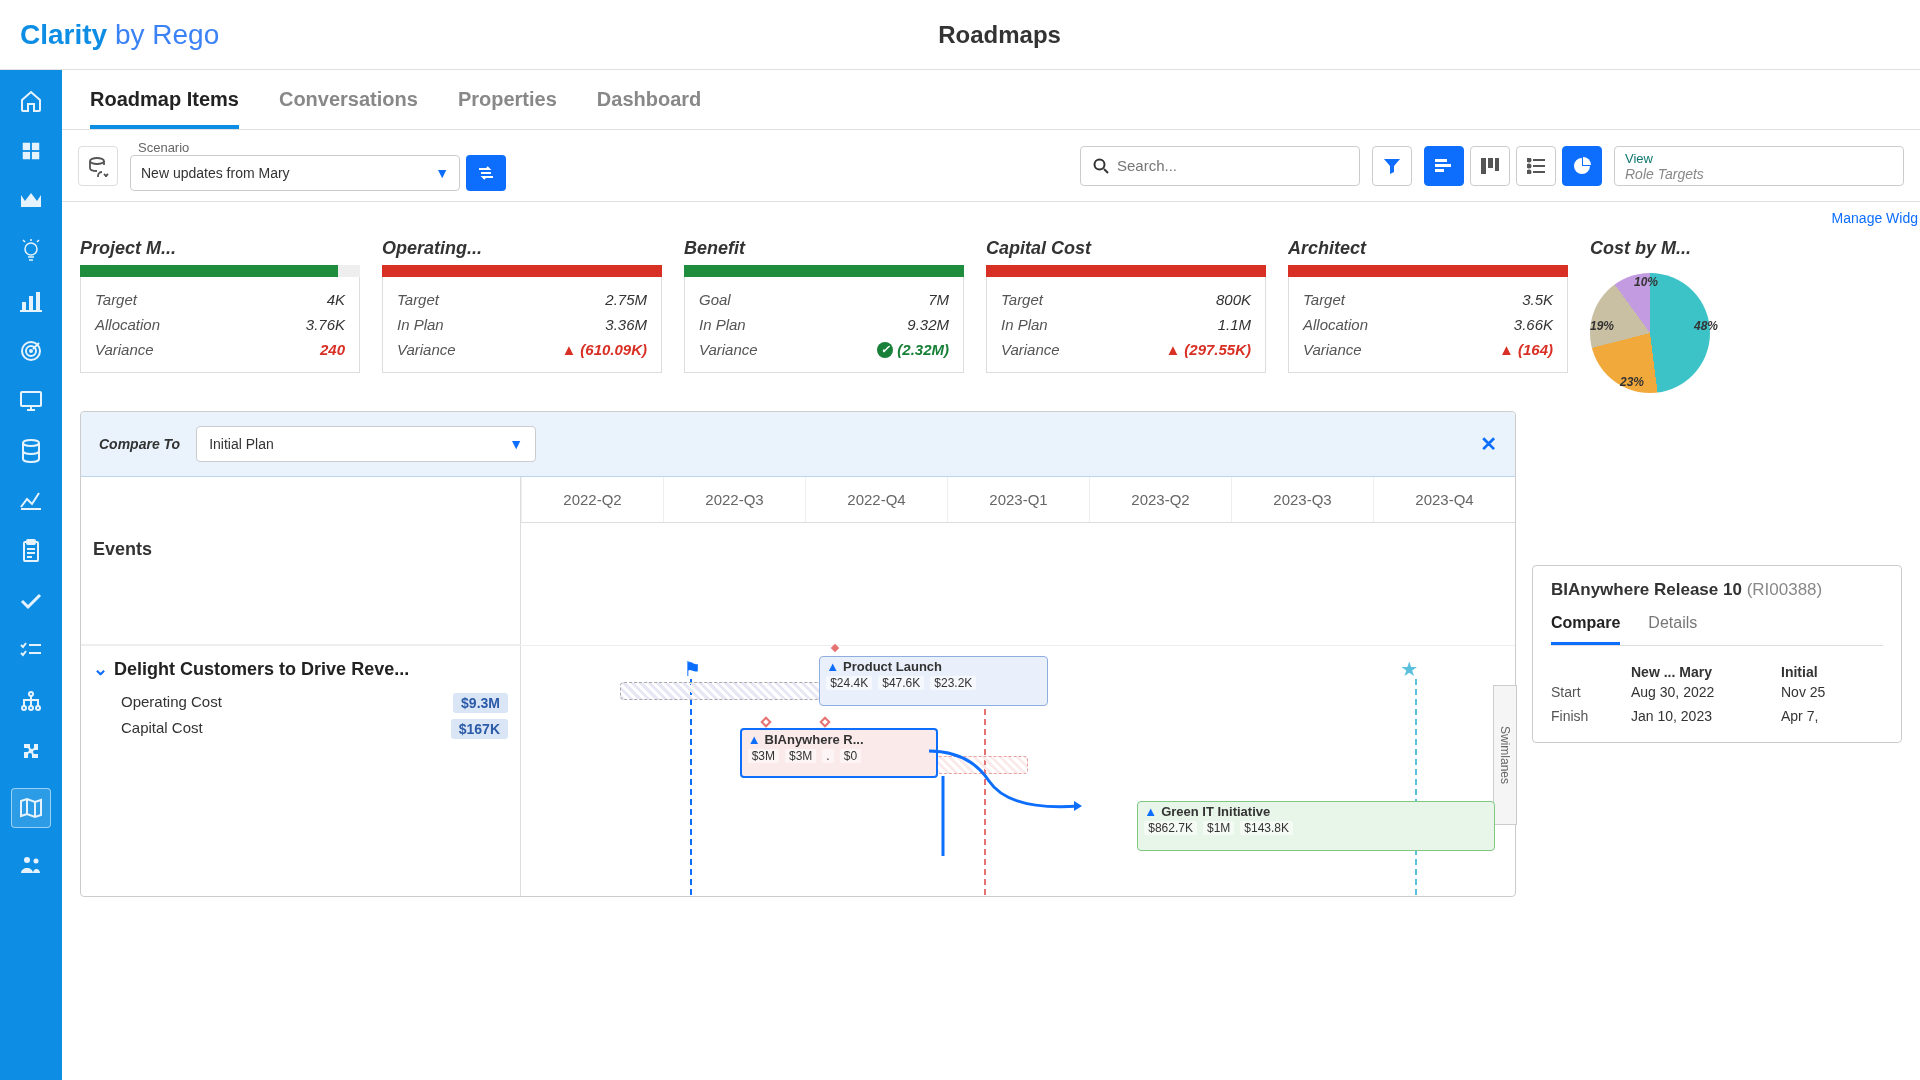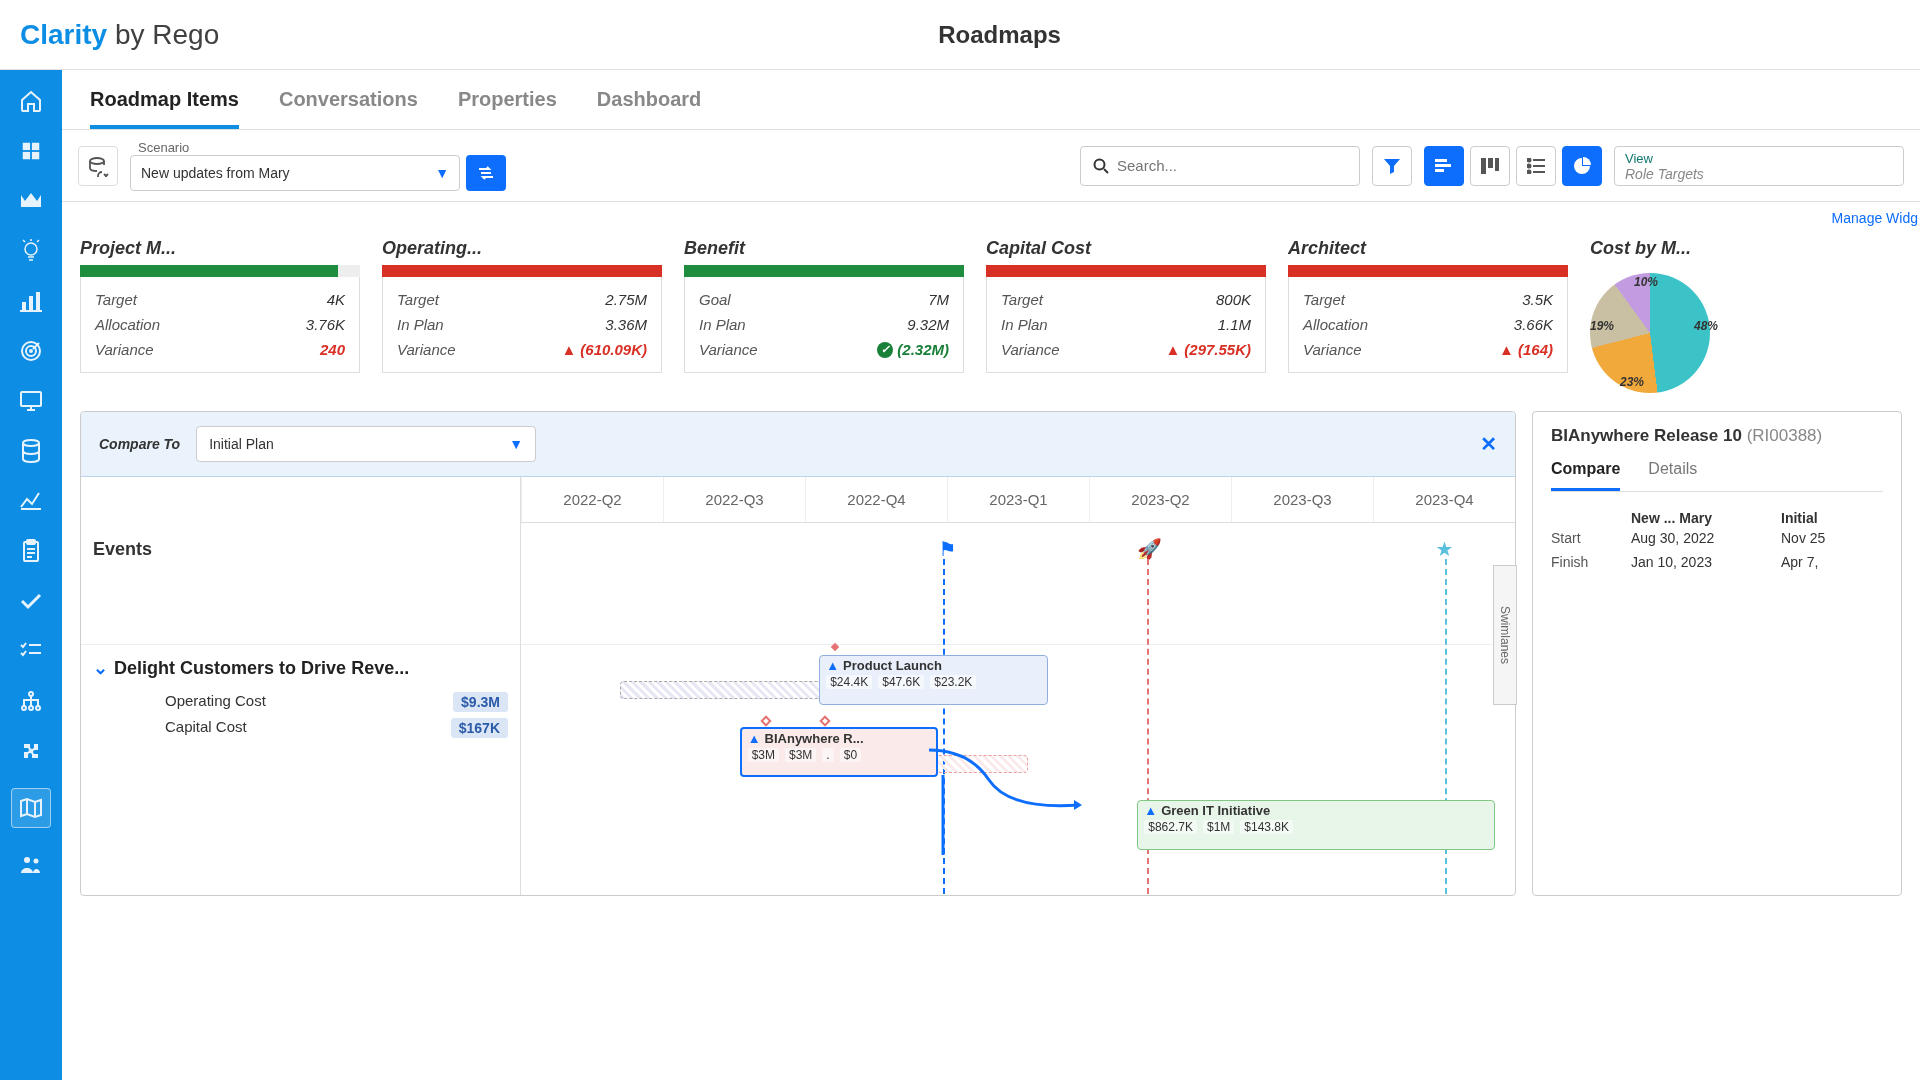--- a/index.html
+++ b/index.html
@@ -1,21 +1,21 @@
 <!DOCTYPE html>
 <html><head>
 <meta charset="utf-8">
 <style>
 * { box-sizing: border-box; margin: 0; padding: 0; }
 body { font-family: -apple-system, BlinkMacSystemFont, "Segoe UI", Arial, sans-serif; font-size: 14px; color: #333; overflow: hidden; }
 .app { display: flex; flex-direction: column; height: 100vh; width: 1920px; }
 .header { display: flex; align-items: center; height: 70px; border-bottom: 1px solid #e0e0e0; padding: 0 20px; }
 .logo { font-size: 28px; font-weight: 400; }
 .logo .brand { color: #0d8de3; font-weight: 700; }
-.logo .by { color: #404040; margin-top: 44px; }
+.logo .by { color: #3b82f6; margin-top: 44px; }
 .header-title { flex: 1; text-align: center; font-size: 24px; font-weight: 700; color: #333; margin-left: -120px; }
 .body { display: flex; flex: 1; min-height: 0; }
 .sidebar { width: 62px; background: #0d8de3; display: flex; flex-direction: column; align-items: center; padding-top: 18px; gap: 24px; }
 .sidebar .icon { width: 26px; height: 26px; display: flex; align-items: center; justify-content: center; color: #fff; opacity: 0.9; cursor: pointer; }
 .sidebar .icon.active { background: rgba(255,255,255,0.15); width: 40px; height: 40px; border: 1px solid rgba(255,255,255,0.6); border-radius: 4px; }
 .main { flex: 1; display: flex; flex-direction: column; min-width: 0; }
 .tabs { display: flex; gap: 40px; padding: 18px 28px 0; border-bottom: 1px solid #e0e0e0; }
 .tab { font-size: 20px; font-weight: 600; color: #888; padding-bottom: 14px; cursor: pointer; }
 .tab.active { color: #222; border-bottom: 4px solid #0d8de3; }
 .toolbar { display: flex; align-items: center; padding: 10px 16px; border-bottom: 1px solid #e0e0e0; gap: 12px; }
@@ -44,43 +44,43 @@
 .kpi-bar .seg { height: 100%; }
 .kpi-body { border: 1px solid #ddd; border-top: none; padding: 10px 14px; }
 .kpi-line { display: flex; justify-content: space-between; padding: 4px 0; font-size: 15px; }
 .kpi-line .lbl { color: #555; }
 .kpi-line .val { font-weight: 500; }
 .kpi-line.var .val { color: #d93025; font-weight: 700; display: flex; align-items: center; gap: 4px; }
 .kpi-line.var .val.good { color: #188038; }
 .pie-widget { width: 150px; display: flex; flex-direction: column; }
 .pie { position: relative; width: 120px; height: 120px; border-radius: 50%; margin-top: 8px; }
 .pie-lbl { position: absolute; font-size: 12px; font-weight: 600; color: #333; }
-.timeline-area { padding: 0 18px 18px; display: flex; gap: 16px; }
+.timeline-area { padding: 0 18px 18px; display: flex; gap: 16px; align-items: center; }
 .timeline-left { flex: 1; border: 1px solid #ccc; border-radius: 4px; min-width: 0; }
 .compare-bar { background: #eaf3fc; border-bottom: 1px solid #bcd5ec; padding: 14px 18px; display: flex; align-items: center; gap: 16px; border-radius: 4px 4px 0 0; }
 .compare-bar .lbl { font-style: italic; font-weight: 700; color: #333; }
 .compare-dd { width: 340px; height: 36px; background: #fff; border: 1px solid #ccc; border-radius: 4px; display: flex; align-items: center; justify-content: space-between; padding: 0 12px; cursor: pointer; }
 .compare-close { margin-left: auto; color: #0d6efd; font-size: 20px; cursor: pointer; font-weight: 700; }
 .tl-grid { display: flex; position: relative; }
 .tl-side { width: 440px; border-right: 1px solid #ddd; }
 .tl-main { flex: 1; position: relative; min-width: 0; }
 .tl-head { display: flex; border-bottom: 1px solid #ddd; }
 .tl-head .col { flex: 1; text-align: center; padding: 14px 0; color: #666; font-size: 15px; border-left: 1px solid #eee; }
 .tl-sidehead { height: 48px; }
-.events-row { display: flex; }
+.events-row { display: flex; flex-direction: column; }
 .events-label { width: 440px; padding: 14px 12px; font-size: 18px; font-weight: 700; border-right: 1px solid #ddd; border-bottom: 1px solid #eee; height: 120px; }
 .events-lane { flex: 1; position: relative; height: 120px; border-bottom: 1px solid #eee; }
 .ev-icon { position: absolute; top: 12px; font-size: 20px; }
 .swim-tab { position: absolute; right: -2px; top: 40px; background: #f5f5f5; border: 1px solid #ccc; padding: 40px 4px; writing-mode: vertical-rl; font-size: 12px; color: #666; cursor: pointer; }
 .group-row { display: flex; }
 .group-side { width: 440px; padding: 12px; border-right: 1px solid #ddd; }
 .group-title { display: flex; align-items: center; gap: 6px; color: #0d6efd; font-size: 18px; font-weight: 700; cursor: pointer; }
 .group-title .txt { color: #222; white-space: nowrap; overflow: hidden; text-overflow: ellipsis; }
 .group-metrics { margin: 10px 0 0 28px; }
-.group-metrics .line { display: flex; justify-content: space-between; padding: 3px 0; font-size: 15px; margin-left: 44px; }
+.group-metrics .line { display: flex; justify-content: space-between; padding: 3px 0; font-size: 15px; }
 .badge { background: #dae6f5; color: #2a5aa8; padding: 2px 8px; border-radius: 3px; font-weight: 700; font-size: 14px; }
 .group-gantt { flex: 1; position: relative; height: 250px; }
 .gbar { position: absolute; height: 50px; border: 1px solid; border-radius: 4px; padding: 2px 6px; font-size: 13px; }
 .gbar.dashed { border-style: dashed; background: repeating-linear-gradient(45deg, #e8e8f5, #e8e8f5 3px, transparent 3px, transparent 6px); border-color: #aaa; height: 18px; }
 .gbar .title { display: flex; align-items: center; gap: 4px; white-space: nowrap; font-weight: 600; }
 .gbar .costs { display: flex; gap: 6px; margin-top: 2px; }
 .gbar .costs span { background: rgba(255,255,255,0.5); padding: 0 4px; border-radius: 2px; font-size: 12px; }
 .right-panel { width: 370px; border: 1px solid #ccc; border-radius: 4px; padding: 14px 18px; }
 .rp-title { font-size: 17px; margin-bottom: 14px; }
 .rp-title .name { font-weight: 700; }

